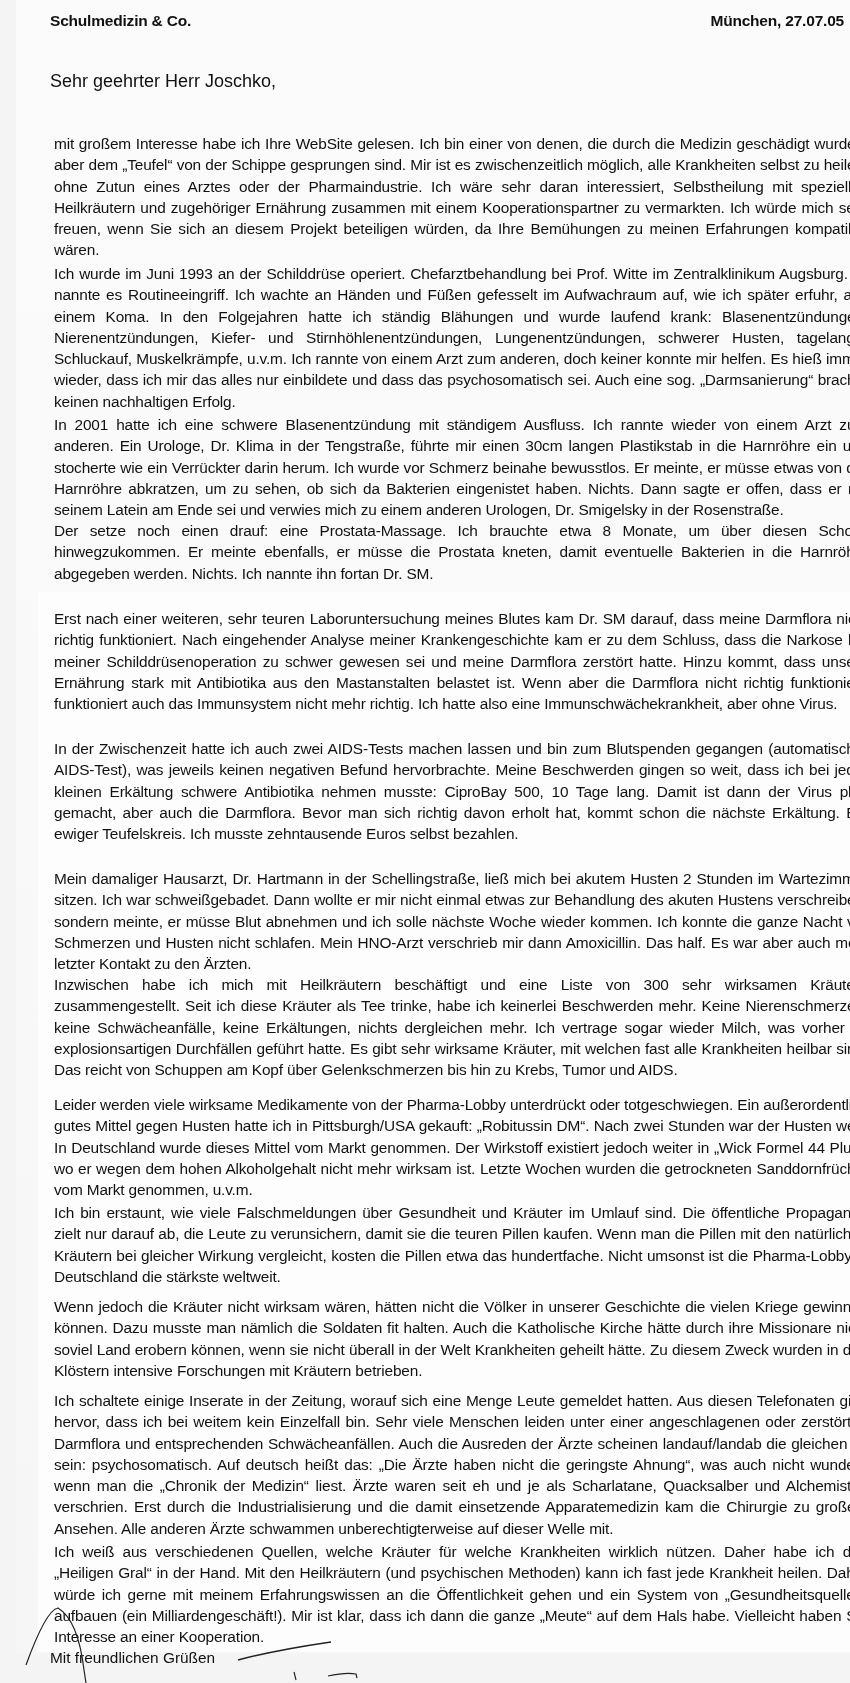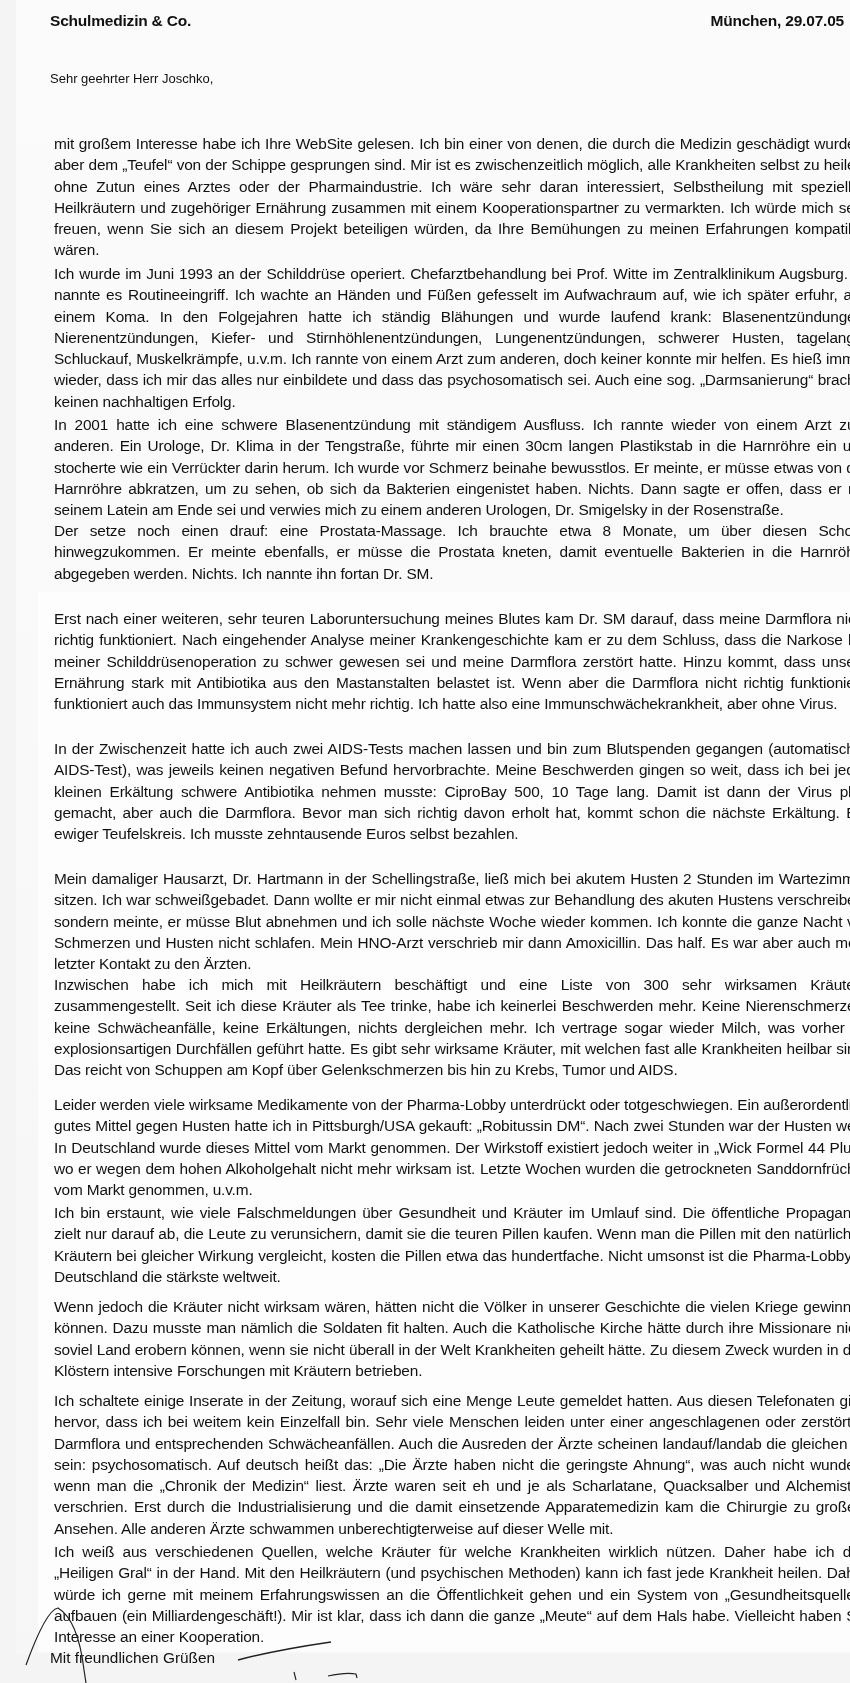--- a/index.html
+++ b/index.html
@@ -14,21 +14,21 @@
     .sheet2 {
       position: absolute; left: 22px; top: 592px; width: 828px; height: 1060px;
       background: #fdfdfd;
     }
     .header {
       position: absolute; left: 34px; right: 22px; top: 12px;
       display: flex; justify-content: space-between;
       font-weight: bold; font-size: 15.5px; letter-spacing: -0.2px;
     }
     .salutation {
-      position: absolute; left: 34px; top: 71px; font-size: 13px;
+      position: absolute; left: 34px; top: 71px; font-size: 18px;
     }
     .body-text {
       position: absolute; left: 34px; width: 814px;
       font-size: 15.4px; line-height: 21.3px; text-align: justify;
       letter-spacing: -0.15px; margin: 4px;
     }
     .closing {
       position: absolute; left: 34px; top: 1649px; font-size: 15.4px;
     }
     .signature {
@@ -37,21 +37,21 @@
     }
   </style>
 </head>
 <body>
 
 <div class="page">
   <div class="sheet2"></div>
 
   <div class="header">
     <span>Schulmedizin &amp; Co.</span>
-    <span>München, 29.07.05</span>
+    <span>München, 27.07.05</span>
   </div>
 
   <div class="salutation">Sehr geehrter Herr Joschko,</div>
 
   <p class="body-text" style="top:129px">mit großem Interesse habe ich Ihre WebSite gelesen. Ich bin einer von denen, die durch die Medizin geschädigt wurden, aber dem „Teufel“ von der Schippe gesprungen sind. Mir ist es zwischenzeitlich möglich, alle Krankheiten selbst zu heilen, ohne Zutun eines Arztes oder der Pharmaindustrie. Ich wäre sehr daran interessiert, Selbstheilung mit speziellen Heilkräutern und zugehöriger Ernährung zusammen mit einem Kooperationspartner zu vermarkten. Ich würde mich sehr freuen, wenn Sie sich an diesem Projekt beteiligen würden, da Ihre Bemühungen zu meinen Erfahrungen kompatibel wären.</p>
   <p class="body-text" style="top:259px">Ich wurde im Juni 1993 an der Schilddrüse operiert. Chefarztbehandlung bei Prof. Witte im Zentralklinikum Augsburg. Er nannte es Routineeingriff. Ich wachte an Händen und Füßen gefesselt im Aufwachraum auf, wie ich später erfuhr, aus einem Koma. In den Folgejahren hatte ich ständig Blähungen und wurde laufend krank: Blasenentzündungen, Nierenentzündungen, Kiefer- und Stirnhöhlenentzündungen, Lungenentzündungen, schwerer Husten, tagelanger Schluckauf, Muskelkrämpfe, u.v.m. Ich rannte von einem Arzt zum anderen, doch keiner konnte mir helfen. Es hieß immer wieder, dass ich mir das alles nur einbildete und dass das psychosomatisch sei. Auch eine sog. „Darmsanierung“ brachte keinen nachhaltigen Erfolg.</p>
   <p class="body-text" style="top:410px">In 2001 hatte ich eine schwere Blasenentzündung mit ständigem Ausfluss. Ich rannte wieder von einem Arzt zum anderen. Ein Urologe, Dr. Klima in der Tengstraße, führte mir einen 30cm langen Plastikstab in die Harnröhre ein und stocherte wie ein Verrückter darin herum. Ich wurde vor Schmerz beinahe bewusstlos. Er meinte, er müsse etwas von der Harnröhre abkratzen, um zu sehen, ob sich da Bakterien eingenistet haben. Nichts. Dann sagte er offen, dass er mit seinem Latein am Ende sei und verwies mich zu einem anderen Urologen, Dr. Smigelsky in der Rosenstraße.</p>
   <p class="body-text" style="top:516px">Der setze noch einen drauf: eine Prostata-Massage. Ich brauchte etwa 8 Monate, um über diesen Schock hinwegzukommen. Er meinte ebenfalls, er müsse die Prostata kneten, damit eventuelle Bakterien in die Harnröhre abgegeben werden. Nichts. Ich nannte ihn fortan Dr. SM.</p>
   <p class="body-text" style="top:604px">Erst nach einer weiteren, sehr teuren Laboruntersuchung meines Blutes kam Dr. SM darauf, dass meine Darmflora nicht richtig funktioniert. Nach eingehender Analyse meiner Krankengeschichte kam er zu dem Schluss, dass die Narkose bei meiner Schilddrüsenoperation zu schwer gewesen sei und meine Darmflora zerstört hatte. Hinzu kommt, dass unsere Ernährung stark mit Antibiotika aus den Mastanstalten belastet ist. Wenn aber die Darmflora nicht richtig funktioniert, funktioniert auch das Immunsystem nicht mehr richtig. Ich hatte also eine Immunschwächekrankheit, aber ohne Virus.</p>
   <p class="body-text" style="top:734px">In der Zwischenzeit hatte ich auch zwei AIDS-Tests machen lassen und bin zum Blutspenden gegangen (automatischer AIDS-Test), was jeweils keinen negativen Befund hervorbrachte. Meine Beschwerden gingen so weit, dass ich bei jeder kleinen Erkältung schwere Antibiotika nehmen musste: CiproBay 500, 10 Tage lang. Damit ist dann der Virus platt gemacht, aber auch die Darmflora. Bevor man sich richtig davon erholt hat, kommt schon die nächste Erkältung. Ein ewiger Teufelskreis. Ich musste zehntausende Euros selbst bezahlen.</p>

